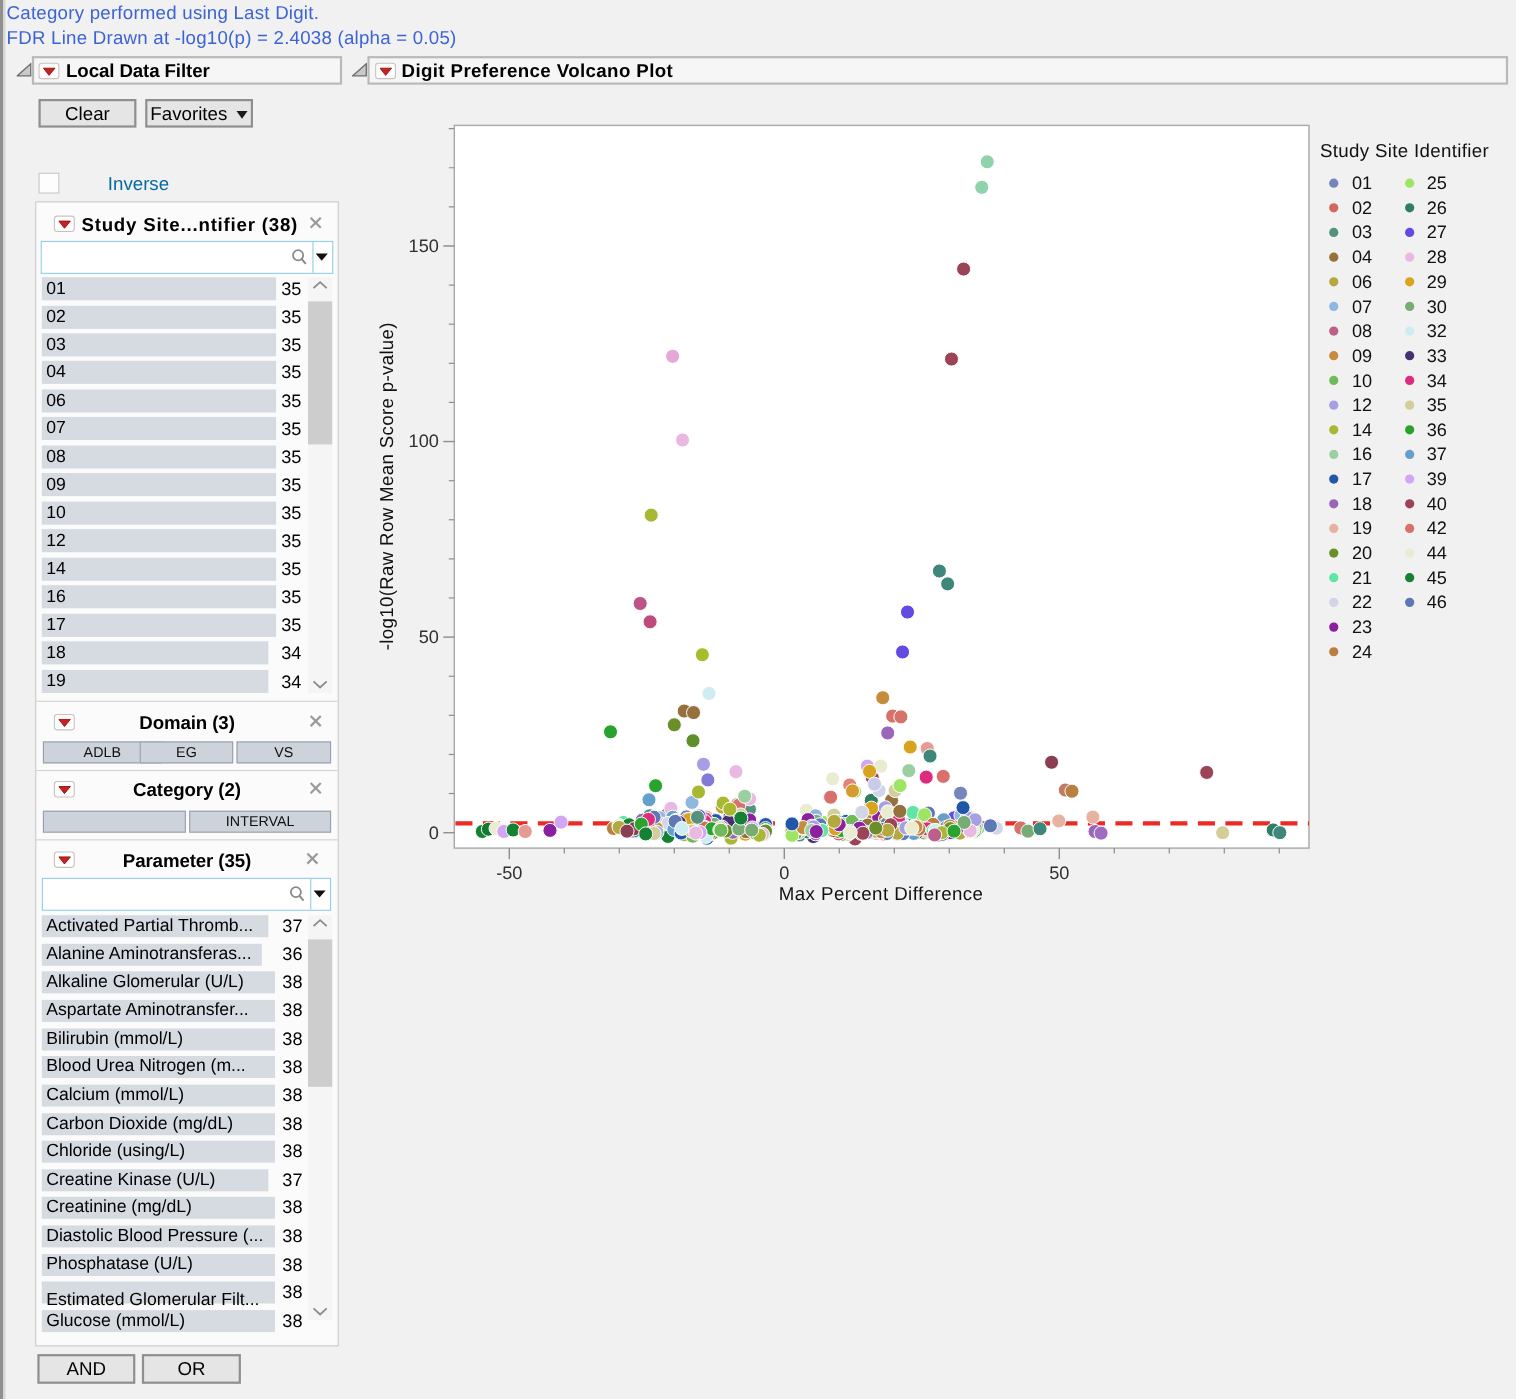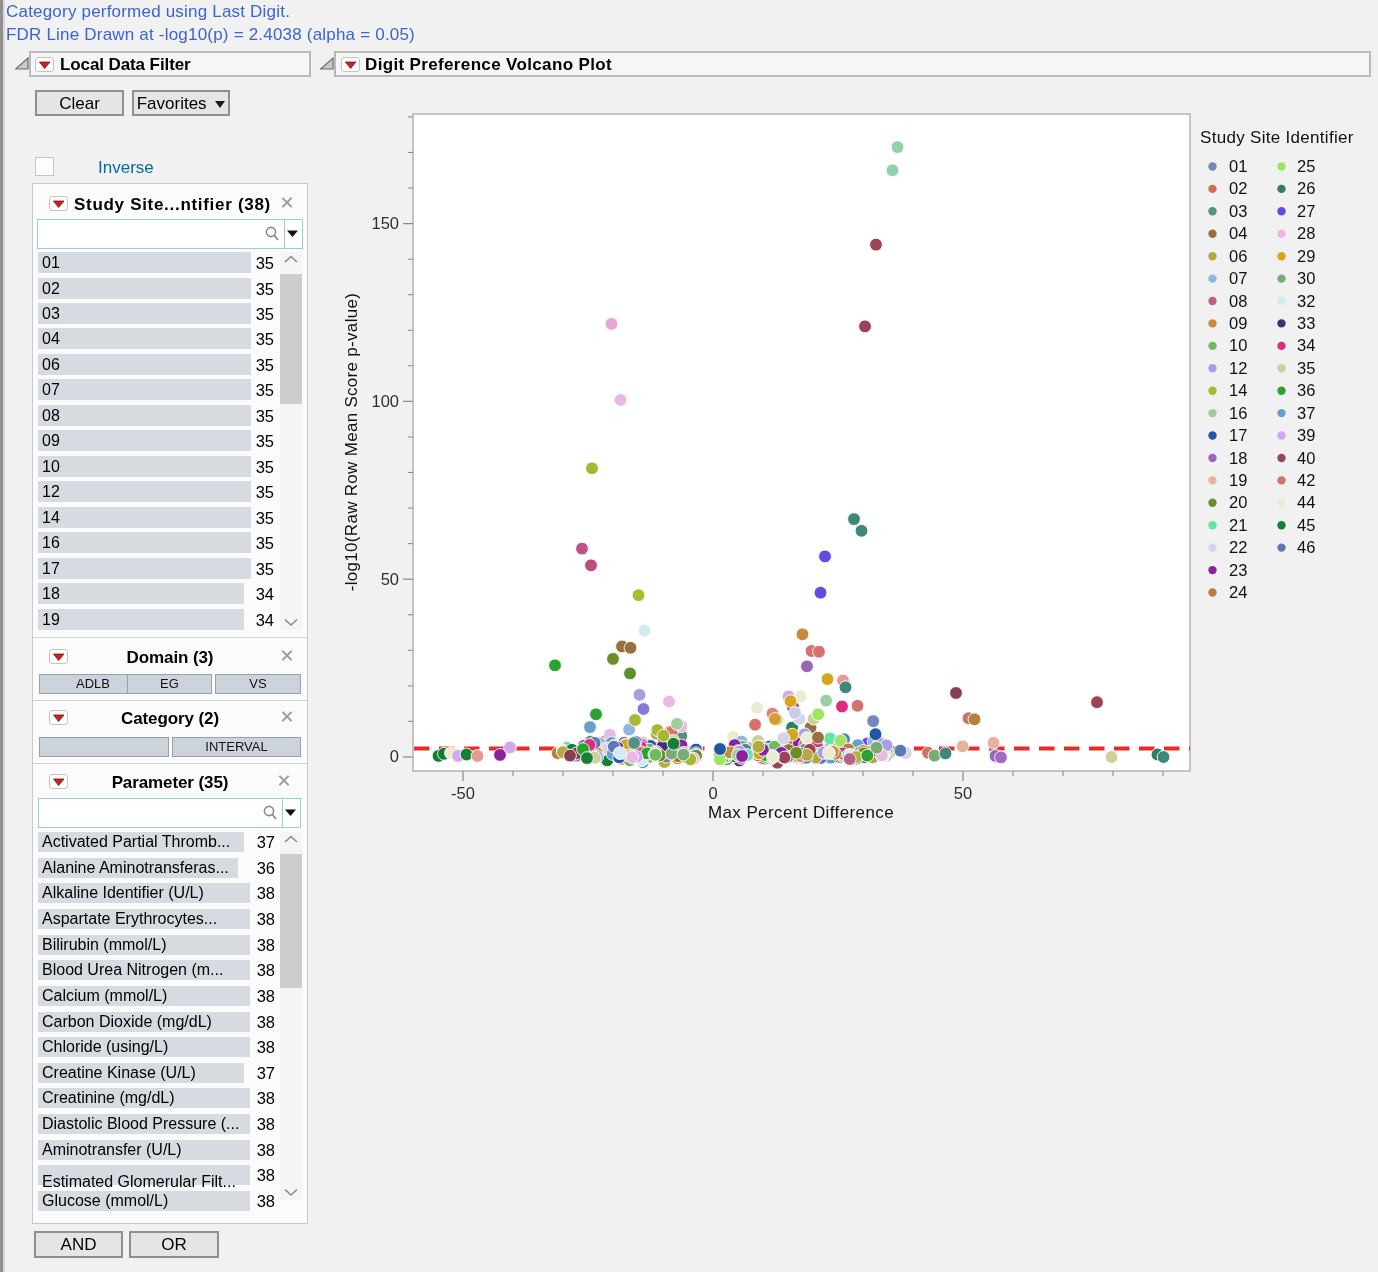--- a/index.html
+++ b/index.html
@@ -159,24 +159,24 @@
 <svg class="abs" style="left:285px;top:809px;" width="12" height="8">
     <polygon points="0,0.5 11,0.5 5.5,7" fill="#111"></polygon>
   </svg>
 <div class="rowbar" style="left:38px;top:832.0px;width:205.9px;height:20px;"></div>
 <div class="rowtxt" style="left:42px;top:833.0px;">Activated Partial Thromb...</div>
 <div class="cnt" style="left:241px;top:833.0px;">37</div>
 <div class="rowbar" style="left:38px;top:857.6px;width:200.4px;height:20px;"></div>
 <div class="rowtxt" style="left:42px;top:858.6px;">Alanine Aminotransferas...</div>
 <div class="cnt" style="left:241px;top:858.6px;">36</div>
 <div class="rowbar" style="left:38px;top:883.3px;width:211.5px;height:20px;"></div>
-<div class="rowtxt" style="left:42px;top:884.3px;">Alkaline Identifier (U/L)</div>
+<div class="rowtxt" style="left:42px;top:884.3px;">Alkaline Glomerular (U/L)</div>
 <div class="cnt" style="left:241px;top:884.3px;">38</div>
 <div class="rowbar" style="left:38px;top:908.9px;width:211.5px;height:20px;"></div>
-<div class="rowtxt" style="left:42px;top:909.9px;">Aspartate Erythrocytes...</div>
+<div class="rowtxt" style="left:42px;top:909.9px;">Aspartate Aminotransfer...</div>
 <div class="cnt" style="left:241px;top:909.9px;">38</div>
 <div class="rowbar" style="left:38px;top:934.6px;width:211.5px;height:20px;"></div>
 <div class="rowtxt" style="left:42px;top:935.6px;">Bilirubin (mmol/L)</div>
 <div class="cnt" style="left:241px;top:935.6px;">38</div>
 <div class="rowbar" style="left:38px;top:960.2px;width:211.5px;height:20px;"></div>
 <div class="rowtxt" style="left:42px;top:961.2px;">Blood Urea Nitrogen (m...</div>
 <div class="cnt" style="left:241px;top:961.2px;">38</div>
 <div class="rowbar" style="left:38px;top:985.8px;width:211.5px;height:20px;"></div>
 <div class="rowtxt" style="left:42px;top:986.8px;">Calcium (mmol/L)</div>
 <div class="cnt" style="left:241px;top:986.8px;">38</div>
@@ -189,21 +189,21 @@
 <div class="rowbar" style="left:38px;top:1062.8px;width:205.9px;height:20px;"></div>
 <div class="rowtxt" style="left:42px;top:1063.8px;">Creatine Kinase (U/L)</div>
 <div class="cnt" style="left:241px;top:1063.8px;">37</div>
 <div class="rowbar" style="left:38px;top:1088.4px;width:211.5px;height:20px;"></div>
 <div class="rowtxt" style="left:42px;top:1089.4px;">Creatinine (mg/dL)</div>
 <div class="cnt" style="left:241px;top:1089.4px;">38</div>
 <div class="rowbar" style="left:38px;top:1114.0px;width:211.5px;height:20px;"></div>
 <div class="rowtxt" style="left:42px;top:1115.0px;">Diastolic Blood Pressure (...</div>
 <div class="cnt" style="left:241px;top:1115.0px;">38</div>
 <div class="rowbar" style="left:38px;top:1139.7px;width:211.5px;height:20px;"></div>
-<div class="rowtxt" style="left:42px;top:1140.7px;">Aminotransfer (U/L)</div>
+<div class="rowtxt" style="left:42px;top:1140.7px;">Phosphatase (U/L)</div>
 <div class="cnt" style="left:241px;top:1140.7px;">38</div>
 <div class="rowbar" style="left:38px;top:1165.3px;width:211.5px;height:20px;"></div>
 <div class="rowtxt" style="left:42px;top:1173px;">Estimated Glomerular Filt...</div>
 <div class="cnt" style="left:241px;top:1166.3px;">38</div>
 <div class="rowbar" style="left:38px;top:1191.0px;width:211.5px;height:20px;"></div>
 <div class="rowtxt" style="left:42px;top:1192.0px;">Glucose (mmol/L)</div>
 <div class="cnt" style="left:241px;top:1192.0px;">38</div>
 <div class="abs" style="left:280px;top:832px;width:22px;height:368px;background:#f5f5f5;"></div>
 <svg class="abs" style="left:284px;top:835px;" width="14" height="9">
     <polyline points="1,7 7,1.5 13,7" fill="none" stroke="#8a8a8a" stroke-width="1.6"></polyline>

